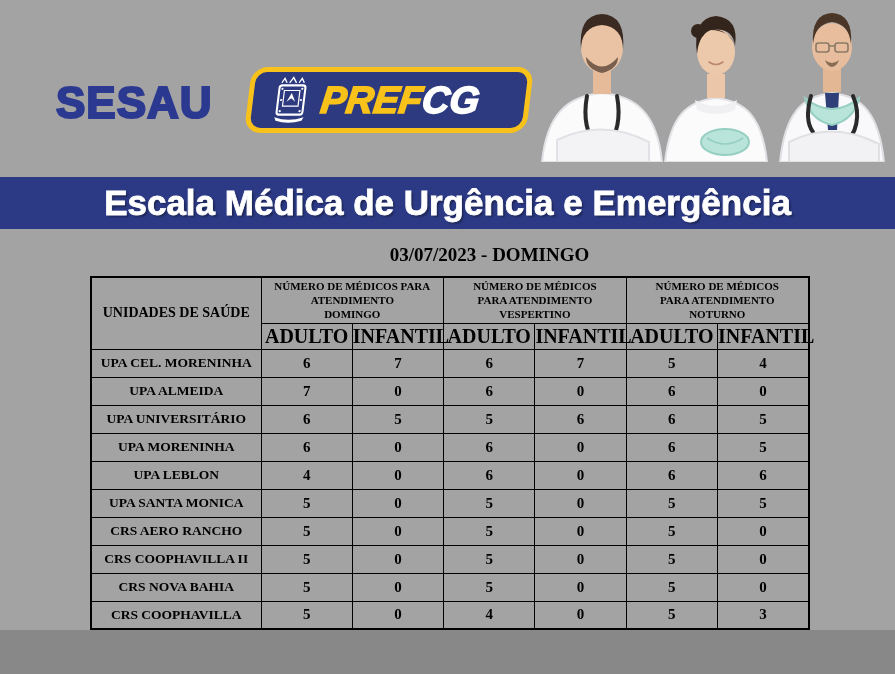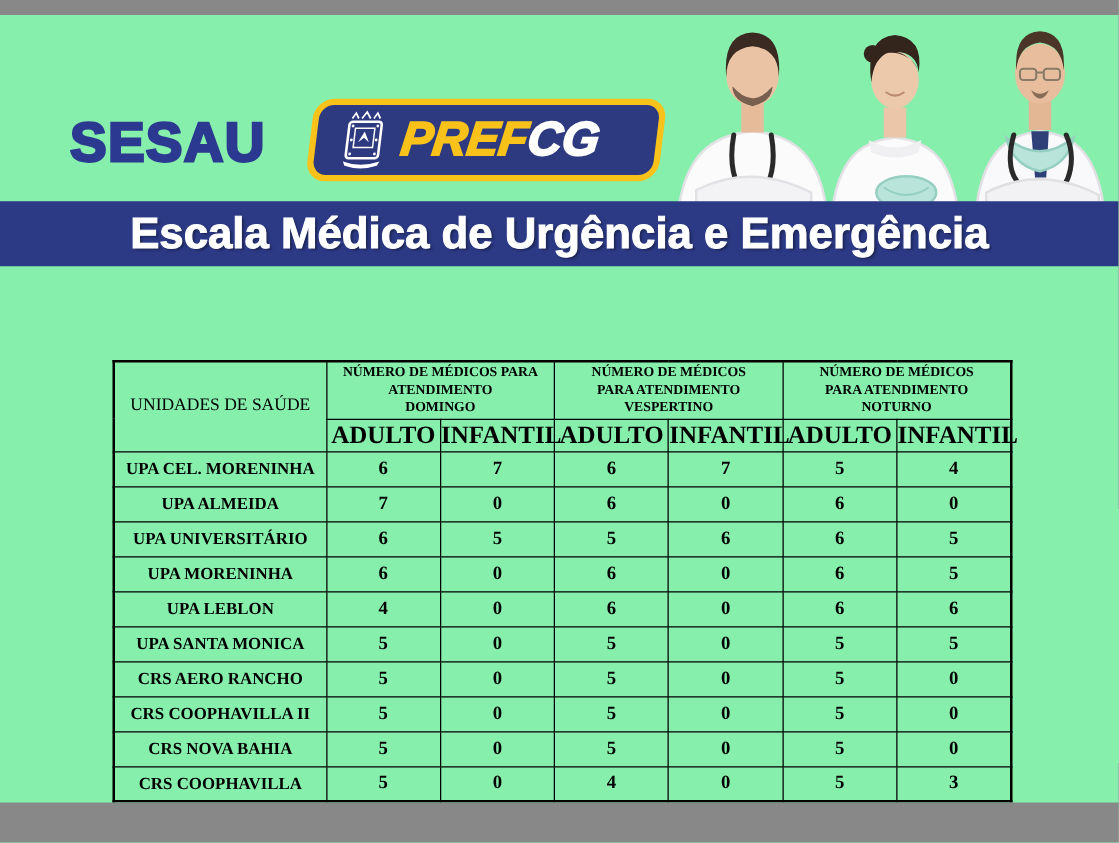--- a/index.html
+++ b/index.html
@@ -1,19 +1,19 @@
 <!DOCTYPE html>
 <html><head>
 <meta charset="utf-8">
 <style>
   * { margin:0; padding:0; box-sizing:border-box; }
   body { background:#888; font-family:"Liberation Sans", sans-serif; }
   .page {
     position:relative; width:895px; height:630px;
-    background:#86efac; overflow:hidden; margin:12px auto;
+    background:#a3a3a3; overflow:hidden; margin:0 auto;
   }
 
   
   .sesau {
     position:absolute; left:56px; top:78px;
     font-size:44px; font-weight:bold; letter-spacing:1px;
     color:#2b3990; -webkit-text-stroke:2.2px #2b3990;
   }
   .prefcg-badge {
     position:absolute; left:248px; top:67px; width:282px; height:66px;
@@ -27,21 +27,21 @@
     white-space:nowrap; line-height:1;
   }
   .prefcg-text .pref { color:#f8c21a; -webkit-text-stroke:1.6px #f8c21a; }
   .prefcg-text .cg   { color:#ffffff; -webkit-text-stroke:1.6px #ffffff; }
 
   
   .photo { position:absolute; right:0; top:0; width:358px; height:162px; }
 
   
   .banner {
-    position:absolute; left:0; top:149px; width:895px; height:52px;
+    position:absolute; left:0; top:177px; width:895px; height:52px;
     background:#2c3a85; display:flex; align-items:center; justify-content:center;
     z-index:5;
   }
   .banner span {
     color:#ffffff; font-size:35px; font-weight:bold;
     -webkit-text-stroke:0.8px #ffffff;
     text-shadow:2px 2px 2px rgba(0,0,0,0.35);
     white-space:nowrap;
   }
 
@@ -59,21 +59,21 @@
     border-collapse:collapse; table-layout:fixed;
     font-family:"Liberation Serif", serif; color:#000;
     border:2px solid #000;
   }
   table.schedule th, table.schedule td {
     border:1px solid #000; text-align:center; vertical-align:middle;
     padding:0;
   }
   col.c-unit { width:170px; }
   col.c-num  { width:91.3px; }
-  th.unit-header { font-size:14px; font-weight:normal; }
+  th.unit-header { font-size:14px; font-weight:bold; }
   th.group-header { font-size:11px; font-weight:bold; height:46px; line-height:1.3; }
   th.sub-header { font-size:20px; font-weight:bold; height:26px; }
   td.unit { font-size:13.5px; font-weight:bold; height:28px; }
   td.val  { font-size:15px;  font-weight:bold; }
 </style>
 </head>
 <body>
 
 <div class="page">
 
@@ -140,20 +140,21 @@
         <ellipse cx="188" cy="142" rx="24" ry="13" fill="#b9e4da" stroke="#96cfc2" stroke-width="2"></ellipse>
         <path d="M170,138 Q188,150 206,138" stroke="#96cfc2" stroke-width="1.6" fill="none"></path>
       </g>
     </svg>
   </div>
 
   <div class="banner">
     <span>Escala Médica de Urgência e Emergência</span>
   </div>
 
+  <div class="date-heading">03/07/2023 - DOMINGO</div>
 
   <table class="schedule">
     <colgroup>
       <col class="c-unit">
       <col class="c-num">
         <col class="c-num">
         <col class="c-num">
       <col class="c-num">
         <col class="c-num">
         <col class="c-num">

